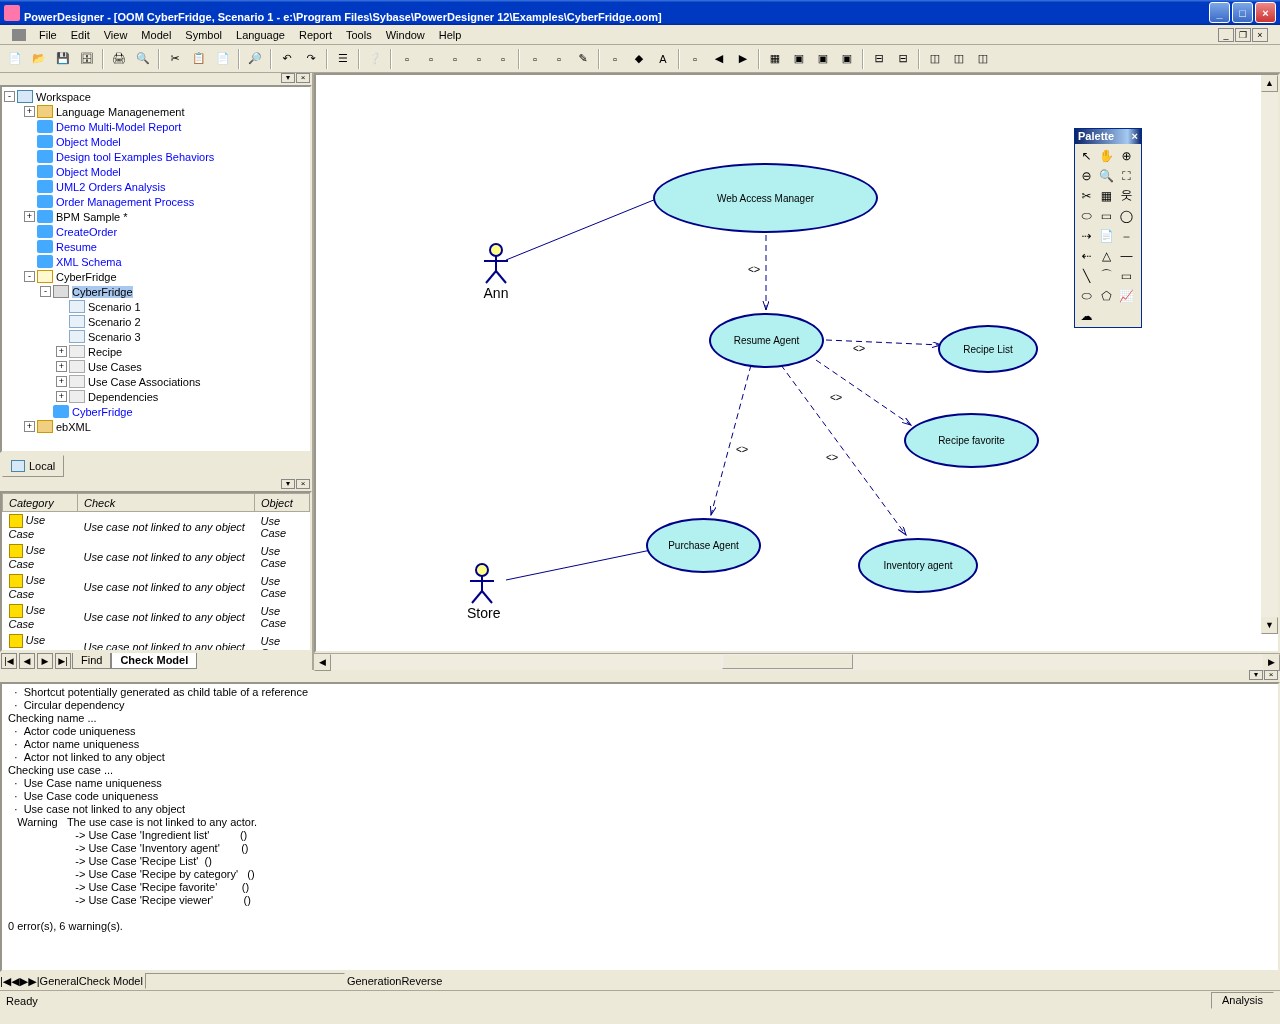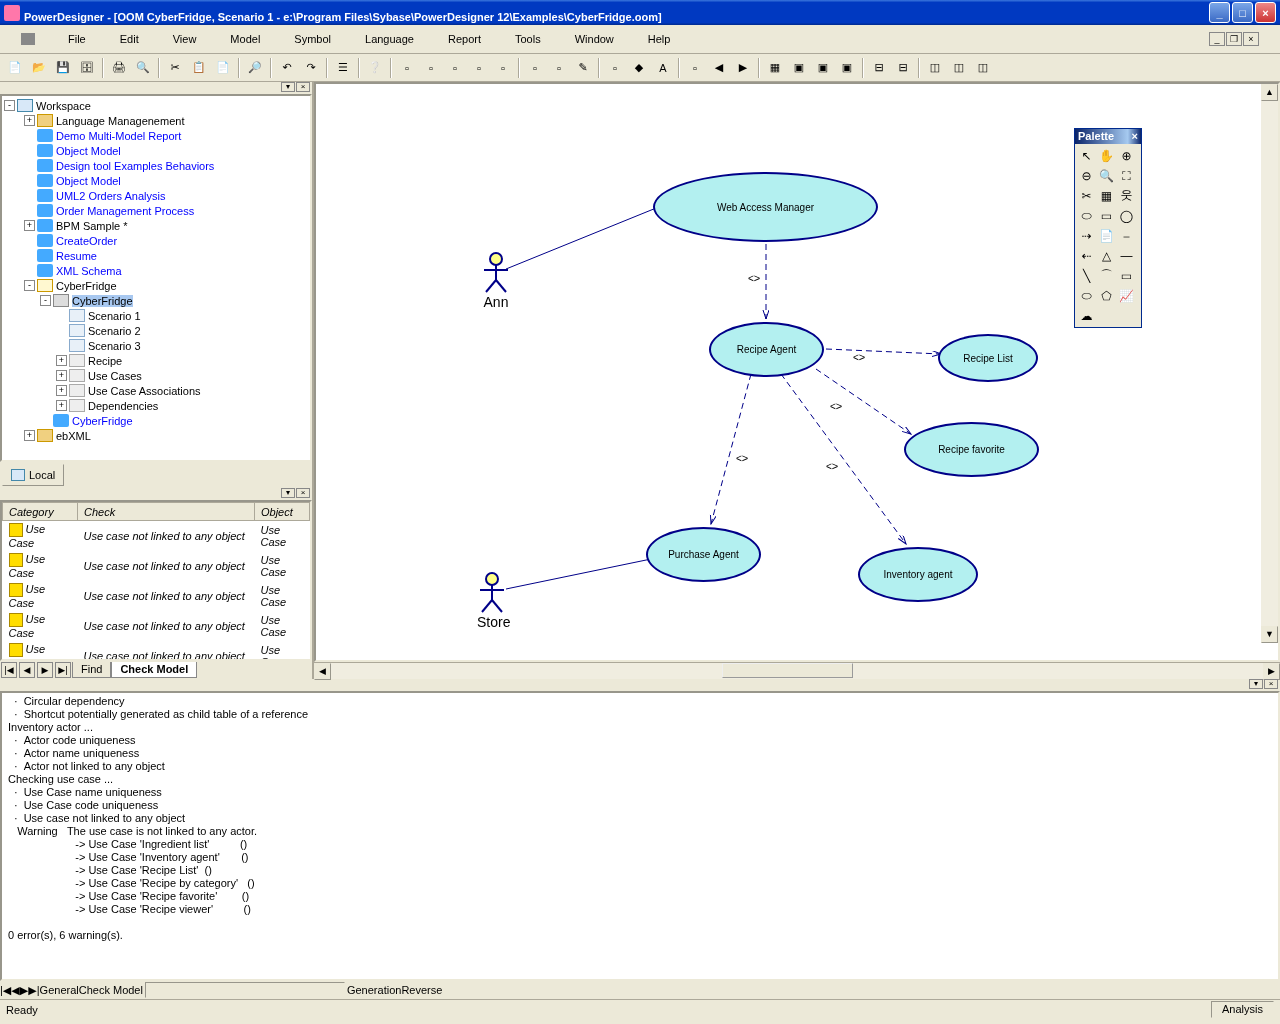--- a/index.html
+++ b/index.html
@@ -3,21 +3,21 @@
 <meta charset="utf-8">
 <style>
 * { margin:0; padding:0; box-sizing:border-box; font-family: Tahoma, sans-serif; font-size:11px; }
 body { background:#ece9d8; width:1280px; height:1024px; overflow:hidden; position:relative; }
 .titlebar { background:linear-gradient(to bottom,#3b77dd,#0039c1 10%,#0039c1 90%,#002a8e); color:#fff; height:25px; display:flex; align-items:center; padding:0 4px; }
 .titlebar .icon { width:16px; height:16px; margin-right:4px; background:#f7a; border-radius:2px; }
 .titlebar .title { flex:1; font-weight:bold;margin-top:8px; }
 .winbtns { display:flex; gap:2px; }
 .winbtn { width:21px; height:21px; background:linear-gradient(to bottom,#7ba7e8,#3b6ac5); border:1px solid #fff; border-radius:3px; color:#fff; display:flex; align-items:center; justify-content:center; font-weight:bold; font-family:Marlett,Arial; cursor:default; }
 .winbtn.close { background:linear-gradient(to bottom,#e88,#c33); }
-.menubar { background:#ece9d8; height:29px; display:flex; align-items:center; padding:0 21px; border-bottom:1px solid #aca899;gap:20px; }
+.menubar { background:#ece9d8; height:20px; display:flex; align-items:center; padding:0 12px; border-bottom:1px solid #aca899; }
 .menubar .mitem { padding:2px 7px; }
 .menubar .mdihandle { width:14px; height:12px; background:#888; margin-right:6px; }
 .menubar .mwbtns { margin-left:auto; display:flex; gap:1px; }
 .menubar .mwbtn { width:16px; height:14px; border:1px solid #888; background:#ece9d8; font-size:9px; text-align:center; line-height:12px; }
 .toolbar { background:#ece9d8; height:28px; display:flex; align-items:center; padding:2px 4px; border-bottom:1px solid #aca899; gap:2px; }
 .tbtn { width:22px; height:22px; border:1px solid transparent; display:flex; align-items:center; justify-content:center; }
 .tsep { width:2px; height:20px; border-left:1px solid #aca899; border-right:1px solid #fff; margin:0 2px; }
 .workarea { display:flex; height:597px; }
 .leftpane { width:314px; display:flex; flex-direction:column; background:#ece9d8; border-right:2px solid #aca899; }
 .panelhdr { height:12px; background:#ece9d8; display:flex; justify-content:flex-end; gap:1px; padding-right:2px; }
@@ -356,38 +356,38 @@
         <line x1="500" y1="285" x2="595" y2="350" class="dashed" marker-end="url(#ah)"></line>
 
         <line x1="435" y1="290" x2="395" y2="440" class="dashed" marker-end="url(#ah)"></line>
 
         <line x1="465" y1="290" x2="590" y2="460" class="dashed" marker-end="url(#ah)"></line>
 
         <line x1="190" y1="505" x2="335" y2="475"></line>
       </svg>
       <div id="usecases">
           <div class="ellipse" style="left:337px;top:88px;width:225px;height:70px">Web Access Manager</div>
-          <div class="ellipse" style="left:393px;top:238px;width:115px;height:55px">Recipe Agent</div>
+          <div class="ellipse" style="left:393px;top:238px;width:115px;height:55px">Resume Agent</div>
           <div class="ellipse" style="left:622px;top:250px;width:100px;height:48px">Recipe List</div>
           <div class="ellipse" style="left:588px;top:338px;width:135px;height:55px">Recipe favorite</div>
           <div class="ellipse" style="left:330px;top:443px;width:115px;height:55px">Purchase Agent</div>
           <div class="ellipse" style="left:542px;top:463px;width:120px;height:55px">Inventory agent</div>
         </div>
       <div id="actors">
           <div class="actor" style="left:165px;top:168px">
             <svg width="30" height="42">
               <circle cx="15" cy="7" r="6" fill="#ff8" stroke="#008" stroke-width="2"></circle>
               <line x1="15" y1="13" x2="15" y2="28" stroke="#008" stroke-width="2"></line>
               <line x1="3" y1="18" x2="27" y2="18" stroke="#008" stroke-width="2"></line>
               <line x1="15" y1="28" x2="5" y2="40" stroke="#008" stroke-width="2"></line>
               <line x1="15" y1="28" x2="25" y2="40" stroke="#008" stroke-width="2"></line>
             </svg>
             <div class="albl">Ann</div>
           </div>
-          <div class="actor" style="left:161px;top:488px">
+          <div class="actor" style="left:151px;top:488px">
             <svg width="30" height="42">
               <circle cx="15" cy="7" r="6" fill="#ff8" stroke="#008" stroke-width="2"></circle>
               <line x1="15" y1="13" x2="15" y2="28" stroke="#008" stroke-width="2"></line>
               <line x1="3" y1="18" x2="27" y2="18" stroke="#008" stroke-width="2"></line>
               <line x1="15" y1="28" x2="5" y2="40" stroke="#008" stroke-width="2"></line>
               <line x1="15" y1="28" x2="25" y2="40" stroke="#008" stroke-width="2"></line>
             </svg>
             <div class="albl">Store</div>
           </div>
         </div>
@@ -445,23 +445,23 @@
     <div class="ptool">📈</div>
     <div class="ptool">☁</div>
   </div>
 </div>
 
 <div class="panelhdr" style="width:100%">
   <div class="pb">▾</div>
   <div class="pb">×</div>
 </div>
 <div class="output" id="outbody">
+    <div class="dot">Shortcut potentially generated as child table of a reference</div>
     <div class="dot">Circular dependency</div>
-    <div class="dot">Shortcut potentially generated as child table of a reference</div>
-    <div class="">Inventory actor ...</div>
+    <div class="">Checking name ...</div>
     <div class="dot">Actor code uniqueness</div>
     <div class="dot">Actor name uniqueness</div>
     <div class="dot">Actor not linked to any object</div>
     <div class="">Checking use case ...</div>
     <div class="dot">Use Case name uniqueness</div>
     <div class="dot">Use Case code uniqueness</div>
     <div class="dot">Use case not linked to any object</div>
     <div class="">&nbsp;&nbsp;&nbsp;Warning&nbsp;&nbsp;&nbsp;The use case is not linked to any actor.</div>
     <div class="">&nbsp;&nbsp;&nbsp;&nbsp;&nbsp;&nbsp;&nbsp;&nbsp;&nbsp;&nbsp;&nbsp;&nbsp;&nbsp;&nbsp;&nbsp;&nbsp;&nbsp;&nbsp;&nbsp;&nbsp;&nbsp;&nbsp;-&gt; Use Case 'Ingredient list'&nbsp;&nbsp;&nbsp;&nbsp;&nbsp;&nbsp;&nbsp;&nbsp;&nbsp;&nbsp;(<model>)</model></div>
     <div class="">&nbsp;&nbsp;&nbsp;&nbsp;&nbsp;&nbsp;&nbsp;&nbsp;&nbsp;&nbsp;&nbsp;&nbsp;&nbsp;&nbsp;&nbsp;&nbsp;&nbsp;&nbsp;&nbsp;&nbsp;&nbsp;&nbsp;-&gt; Use Case 'Inventory agent'&nbsp;&nbsp;&nbsp;&nbsp;&nbsp;&nbsp;&nbsp;(<model>)</model></div>

